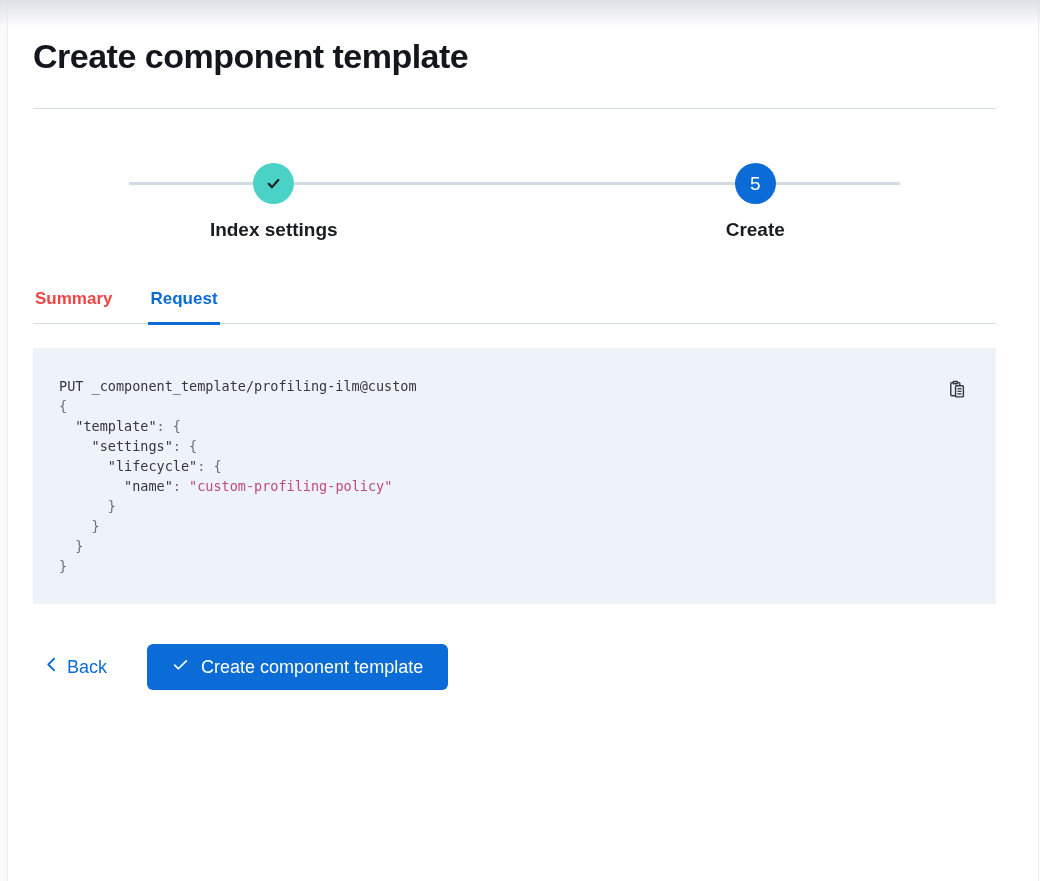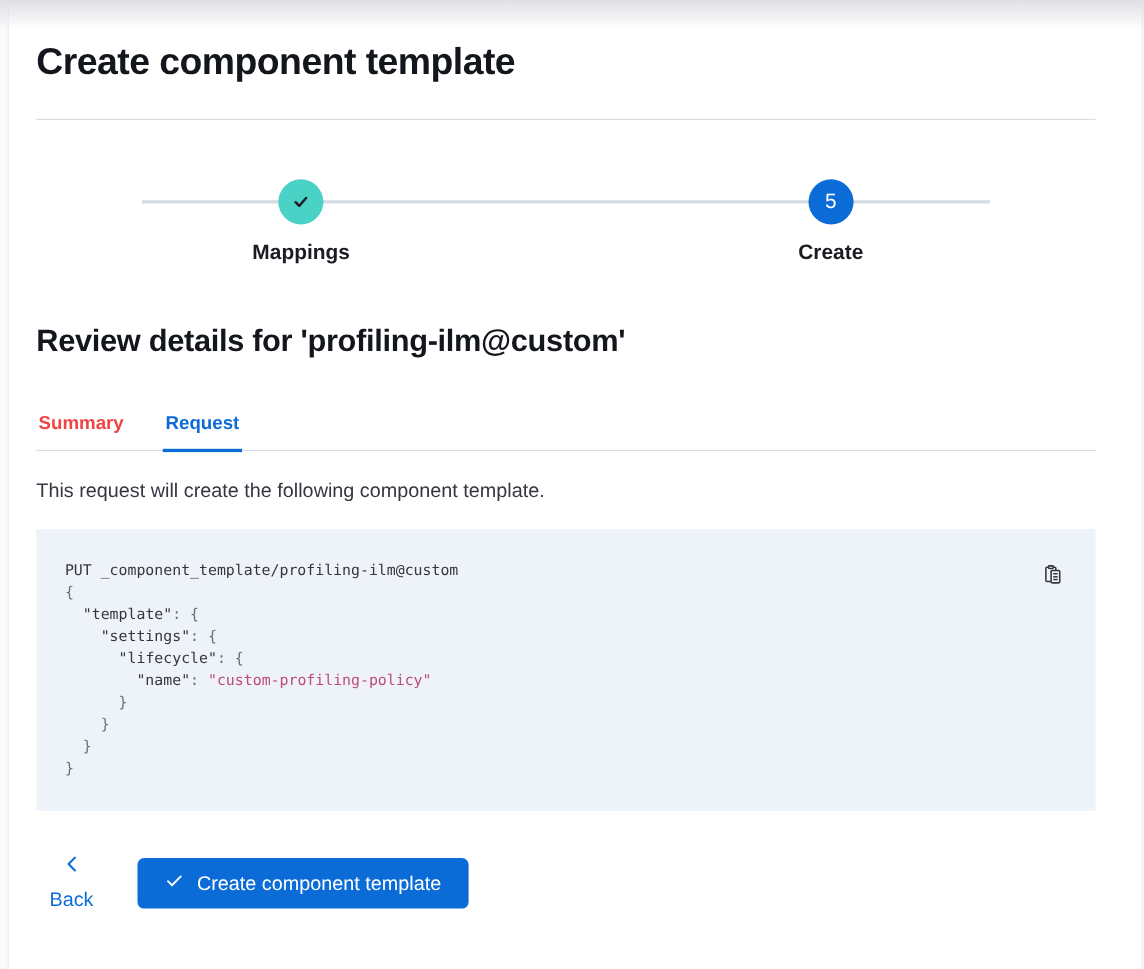--- a/index.html
+++ b/index.html
@@ -126,21 +126,21 @@
   
   .footer {
     margin-top: 40px;
     display: flex; align-items: center;
   }
   .back-link {
     display: inline-flex; align-items: center; gap: 9px;
     margin-left: 12px;
     color: var(--primary-blue);
     font-size: 18px; font-weight: 500;
-    text-decoration: none; cursor: pointer; flex-direction: column;
+    text-decoration: none; cursor: pointer;
   }
   .primary-btn {
     margin-left: 40px;
     height: 46px; padding: 0 25px;
     border: none; border-radius: 6px;
     background: var(--primary-blue);
     color: #fff; font-family: inherit;
     font-size: 18px; font-weight: 500;
     display: inline-flex; align-items: center; gap: 12px;
     cursor: pointer;
@@ -159,36 +159,34 @@
   <hr class="title-divider">
 
   <div class="stepper" id="stepper">
     <div class="stepper-line"></div>
       <div class="step">
         <div class="step-circle complete">
           <svg width="17" height="17" viewBox="0 0 16 16" fill="none">
             <path d="M3.5 8.3 L6.6 11.4 L12.5 4.7" stroke="#1C1E24" stroke-width="2.1" stroke-linecap="round" stroke-linejoin="round"></path>
           </svg>
         </div>
-        <div class="step-label">Mappings</div>
+        <div class="step-label">Index settings</div>
       </div>
       <div class="step">
         <div class="step-circle current">5</div>
         <div class="step-label">Create</div>
       </div>
     </div>
 
-  <h2 class="review-heading">Review details for 'profiling-ilm@custom'</h2>
 
   <div class="tabs" id="tabs">
       <button class="tab">Summary</button>
       <button class="tab active">Request</button>
     </div>
 
-  <p class="desc">This request will create the following component template.</p>
 
   <div class="code-block">
     <button class="copy-btn" title="">
       <span>
         <svg width="19" height="19" viewBox="0 0 16 16" fill="none">
           <rect x="3.2" y="2.2" width="7.6" height="11" rx="0.8" stroke="#343741" stroke-width="1.2"></rect>
           <rect x="5.2" y="1.2" width="3.6" height="2" rx="0.5" fill="#eef2f9" stroke="#343741" stroke-width="1.2"></rect>
           <rect x="7.2" y="4.8" width="6.6" height="9.4" rx="0.8" fill="#eef2f9" stroke="#343741" stroke-width="1.2"></rect>
           <line x1="8.8" y1="7.3" x2="12.2" y2="7.3" stroke="#343741" stroke-width="1.1"></line>
           <line x1="8.8" y1="9.5" x2="12.2" y2="9.5" stroke="#343741" stroke-width="1.1"></line>

